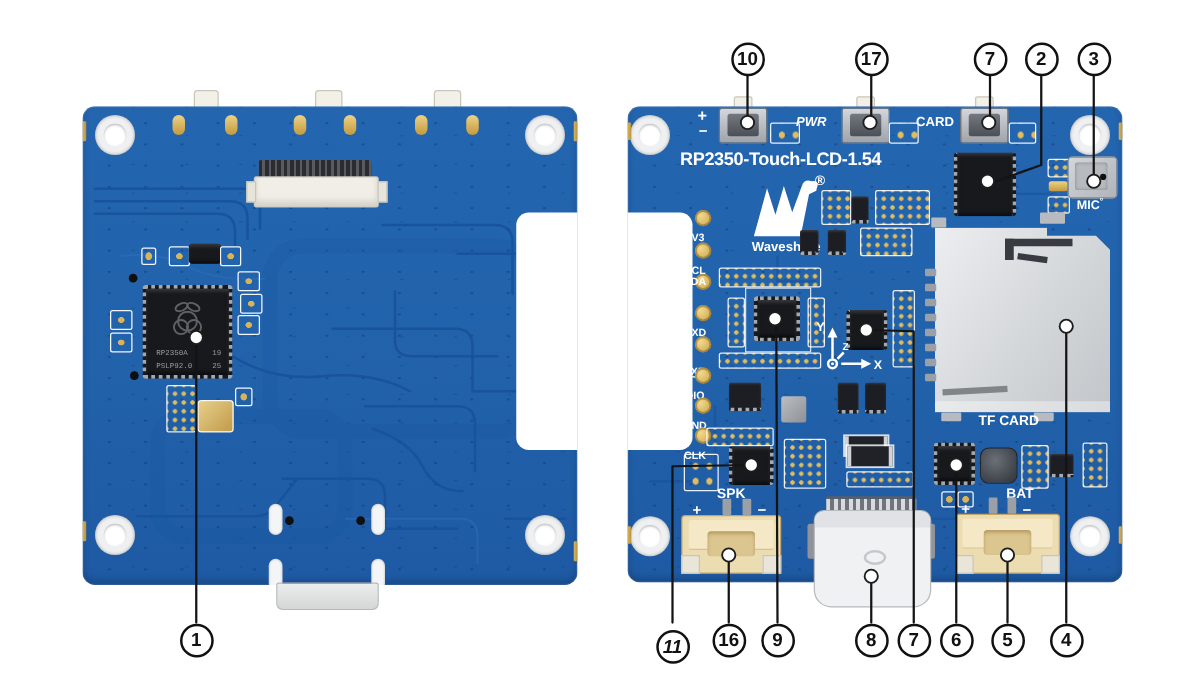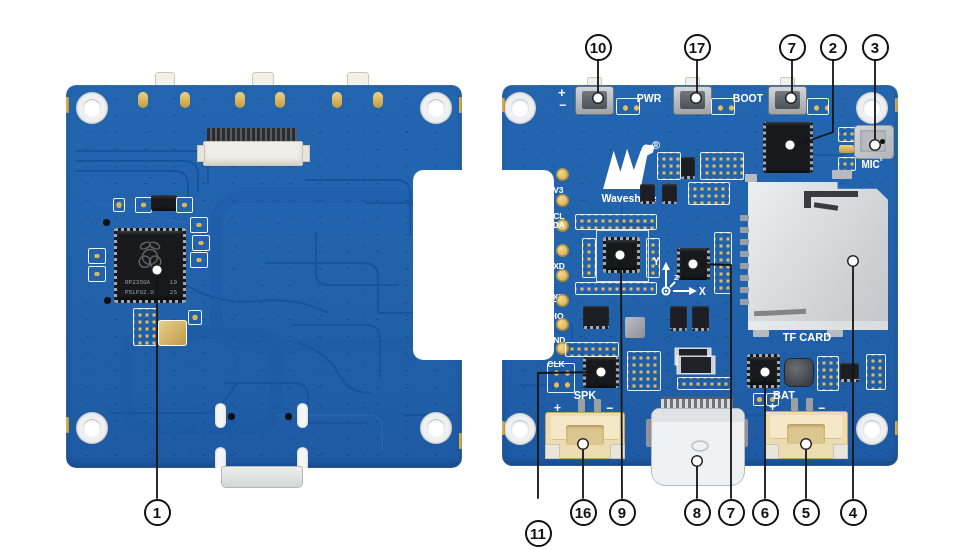--- a/index.html
+++ b/index.html
@@ -205,28 +205,29 @@
     <div class="hole" style="left:2px;top:328px;"></div>
     <div class="hole" style="left:354px;top:328px;"></div>
     <div class="goldedge" style="left:0;top:13px;width:3px;height:14px;"></div>
     <div class="goldedge" style="left:393px;top:13px;width:3px;height:14px;"></div>
     <div class="goldedge" style="left:0;top:336px;width:3px;height:14px;"></div>
     <div class="goldedge" style="left:393px;top:336px;width:3px;height:14px;"></div>
 
     <span class="silk" style="left:56px;top:1px;font-size:13px;">+</span>
     <span class="silk" style="left:57px;top:14px;font-size:12px;">−</span>
     <div class="tact" style="left:73px;top:1px;width:37px;height:27px;"></div>
-    <span class="silk" style="left:130px;top:8px;width:34px;font-size:10.5px;">PWR</span>
+    <span class="silk" style="left:130px;top:8px;width:34px;font-size:10.5px;font-style:italic;">PWR</span>
     <div class="tact" style="left:171px;top:1px;width:37px;height:27px;"></div>
-    <span class="silk" style="left:224px;top:8px;width:44px;font-size:10.5px;">BOOT</span>
+    <span class="silk" style="left:224px;top:8px;width:44px;font-size:10.5px;">CARD</span>
     <div class="tact" style="left:266px;top:1px;width:37px;height:27px;"></div>
     <div class="padsB" style="left:114px;top:13px;width:22px;height:15px;"></div>
     <div class="padsB" style="left:209px;top:13px;width:22px;height:15px;"></div>
     <div class="padsB" style="left:305px;top:13px;width:20px;height:15px;"></div>
 
+    <span class="silk" style="left:20px;top:36px;width:205px;font-size:14.5px;letter-spacing:-0.3px;">RP2350-Touch-LCD-1.54</span>
 
     <svg width="58" height="48" viewBox="0 0 60 50" style="position:absolute;left:98px;top:58px;">
       <path fill="#fff" d="M3 48 L14 8 L21 30 L28 6 L35 28 L43 6 Q45 0 51 2 Q57 4 55 10 L49 13 L42 48 Z"></path>
       <circle cx="53" cy="5" r="3.2" fill="#fff"></circle>
     </svg>
     <span class="silk" style="left:150px;top:55px;font-size:11px;">®</span>
     <span class="silk" style="left:92px;top:108px;width:70px;font-size:10.5px;">Waveshare</span>
 
     <div class="icd pinlr" style="left:261px;top:37px;width:50px;height:51px;box-sizing:border-box;"></div>
     <div class="pads" style="left:336px;top:42px;width:16px;height:13px;"></div>
@@ -340,21 +341,21 @@
     <div class="pinstub" style="left:76px;top:314px;width:7px;height:13px;"></div>
     <div class="pinstub" style="left:92px;top:314px;width:7px;height:13px;"></div>
     <span class="silk" style="left:104px;top:317px;font-size:12px;">−</span>
     <div class="jst" style="left:43px;top:327px;width:78px;height:45px;">
       <div class="inner"></div>
       <div class="tongue"></div>
       <div class="footL"></div>
       <div class="footR"></div>
     </div>
 
-    <span class="silk" style="left:260px;top:305px;width:44px;font-size:11px;">BAT</span>
+    <span class="silk" style="left:292px;top:305px;width:44px;font-size:11px;">BAT</span>
     <span class="silk" style="left:267px;top:316px;font-size:12px;">+</span>
     <div class="pinstub" style="left:289px;top:313px;width:7px;height:13px;"></div>
     <div class="pinstub" style="left:304px;top:313px;width:7px;height:13px;"></div>
     <span class="silk" style="left:316px;top:317px;font-size:12px;">−</span>
     <div class="jst" style="left:262px;top:326px;width:82px;height:46px;">
       <div class="inner"></div>
       <div class="tongue" style="left:22px;"></div>
       <div class="footL"></div>
       <div class="footR"></div>
     </div>
@@ -406,17 +407,17 @@
   <div class="callout" style="left:143.5px;top:498.5px;">1</div>
   <div class="callout" style="left:819.5px;top:33.5px;">2</div>
   <div class="callout" style="left:861.5px;top:33.5px;">3</div>
   <div class="callout" style="left:839.5px;top:498.5px;">4</div>
   <div class="callout" style="left:792.5px;top:498.5px;">5</div>
   <div class="callout" style="left:751.5px;top:498.5px;">6</div>
   <div class="callout" style="left:717.5px;top:498.5px;">7</div>
   <div class="callout" style="left:683.5px;top:498.5px;">8</div>
   <div class="callout" style="left:608.5px;top:498.5px;">9</div>
   <div class="callout" style="left:569.5px;top:498.5px;">16</div>
-  <div class="callout" style="left:524.5px;top:520px;">11</div>
+  <div class="callout" style="left:524.5px;top:504px;font-style:italic;">11</div>
   <div class="callout" style="left:584.5px;top:33.5px;">10</div>
   <div class="callout" style="left:683.5px;top:33.5px;">17</div>
   <div class="callout" style="left:778.5px;top:33.5px;">7</div>
 </div>
 
 </body></html>

